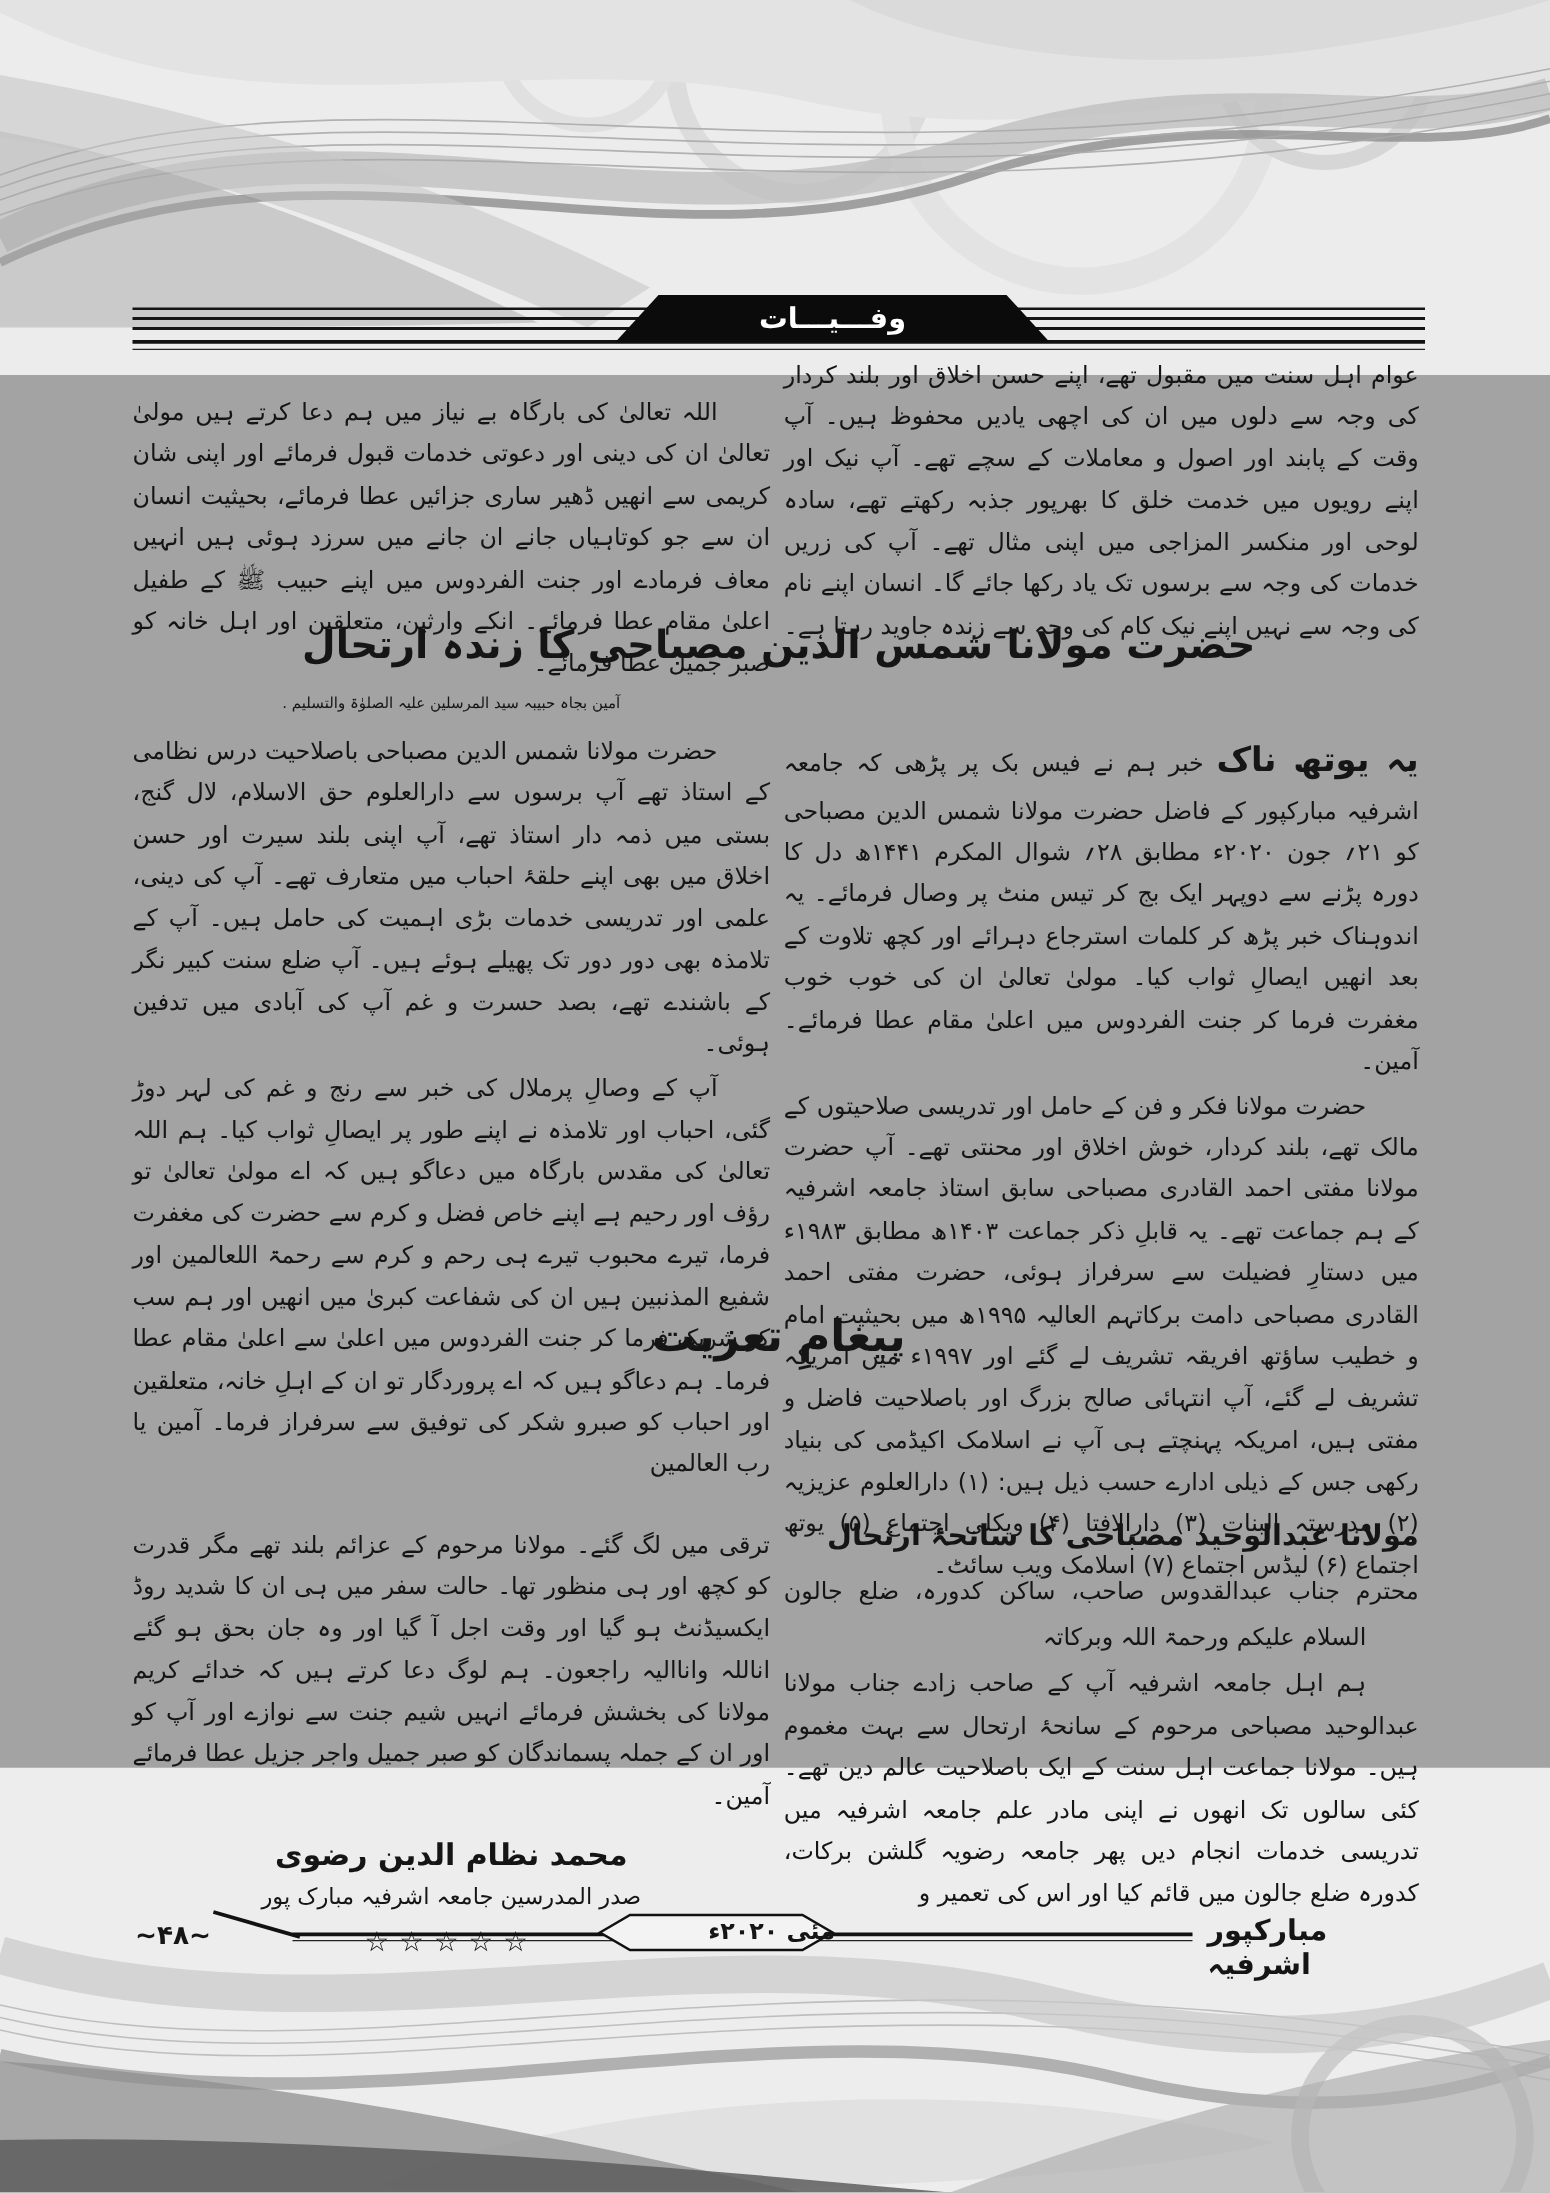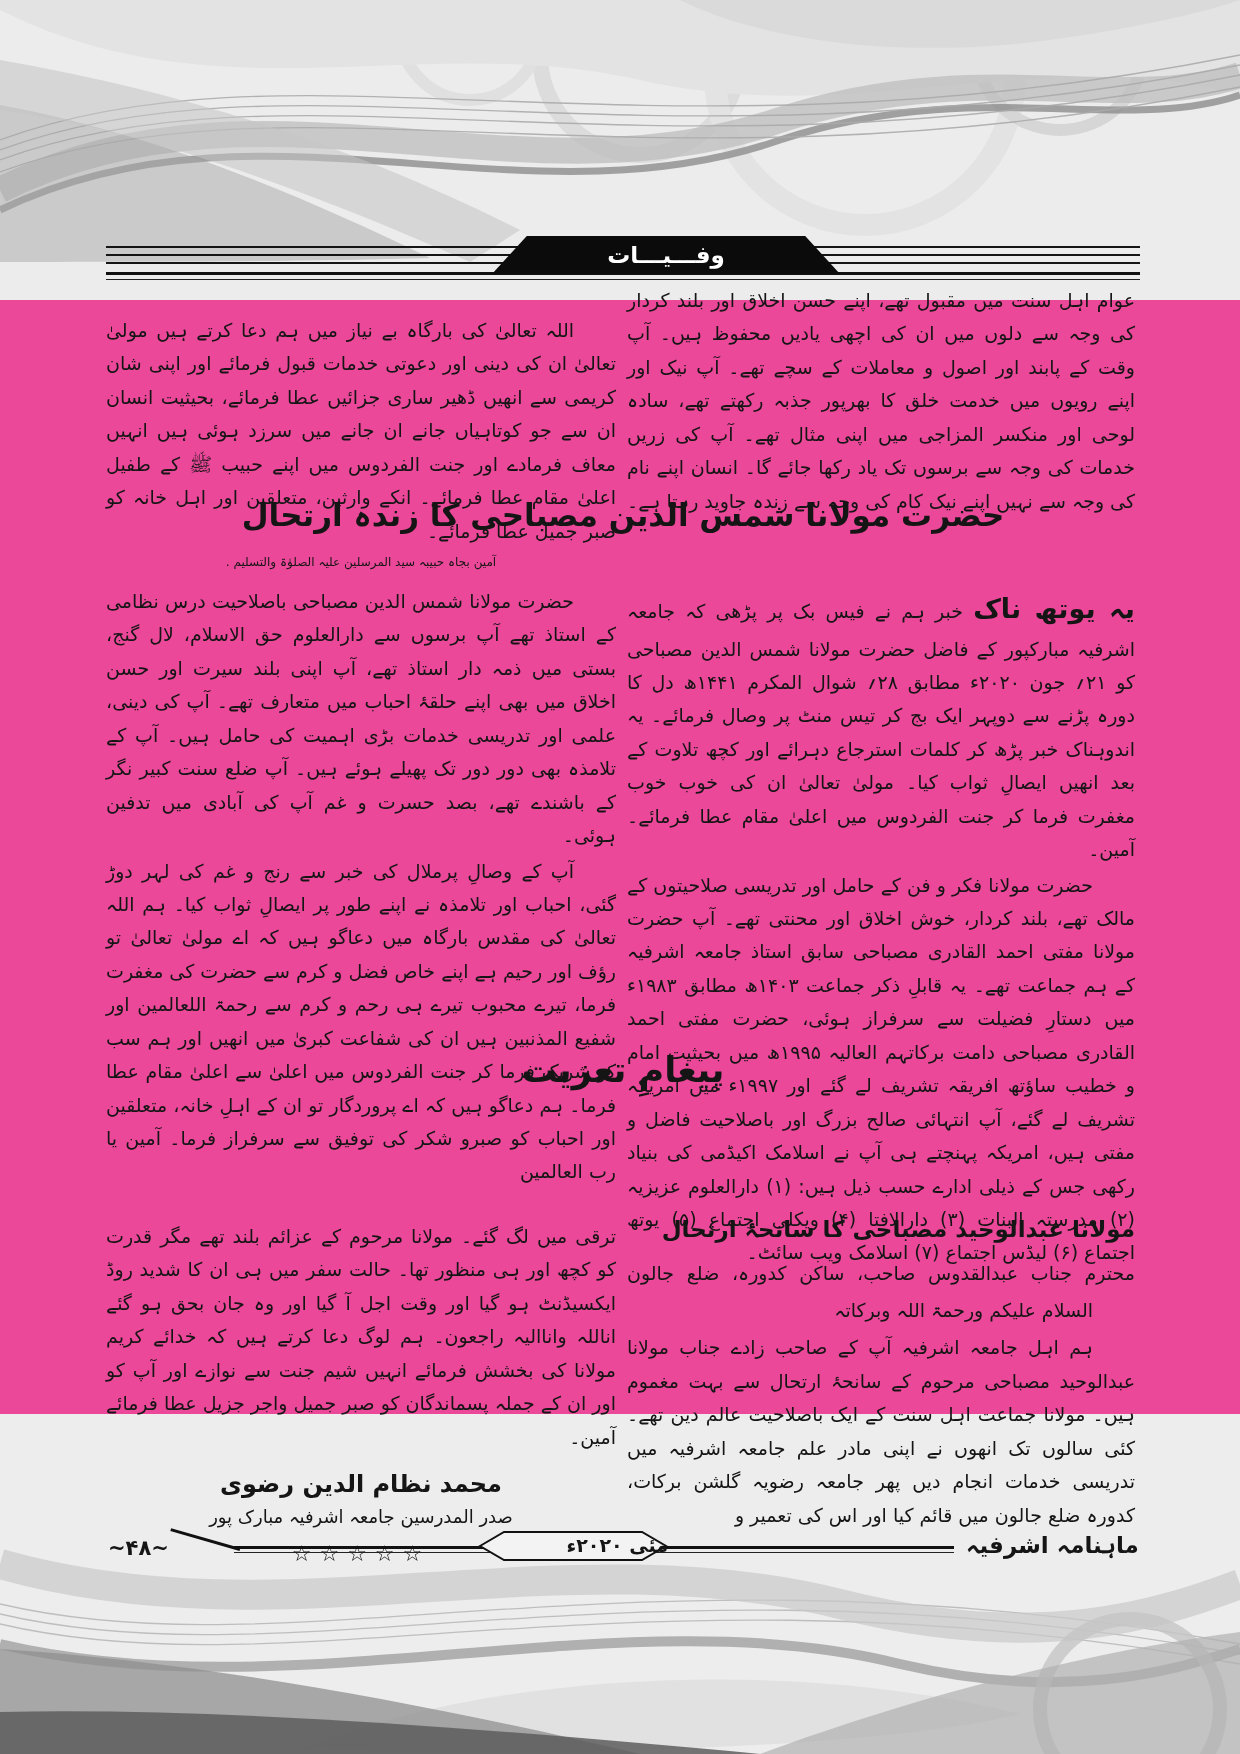--- a/index.html
+++ b/index.html
@@ -1,18 +1,18 @@
 <!DOCTYPE html>
 <html lang="ur" dir="rtl"><head>
 <meta charset="utf-8">
 <style>
   html,body{margin:0;padding:0;background:#d8d8d8;}
   .page{
     position:relative;width:1240px;height:1754px;margin:0 auto;
-    background:#ec4899;overflow:hidden;
+    background:#a3a3a3;overflow:hidden;
     font-family:"DejaVu Sans",sans-serif;direction:rtl;color:#151515;
   }
   svg.deco{position:absolute;left:0;display:block;}
   #deco-top{top:0;}
   #deco-bottom{bottom:0;}
 
   
   .banner-rules{position:absolute;left:106px;top:246px;width:1034px;height:18px;
     background:repeating-linear-gradient(to bottom,#151515 0 2px,transparent 2px 8px);}
   .banner-underline{position:absolute;left:106px;top:272px;width:1034px;height:3px;background:#111;}
@@ -158,16 +158,16 @@
     <div class="f-diag"></div>
     <div class="f-line1"></div>
     <div class="f-line2"></div>
     <div class="f-page">~۴۸~</div>
     <div class="f-badge">
       <svg width="190" height="34" viewBox="0 0 190 34">
         <polygon points="2,17 26,3 164,3 188,17 164,31 26,31" fill="#f3f3f3" stroke="#111" stroke-width="2"></polygon>
       </svg>
       <span>مئی ۲۰۲۰ء</span>
     </div>
-    <div class="f-mag">ماہنامہ اشرفیہ</div>
+    <div class="f-mag">مبارکپور اشرفیہ</div>
   </div>
 
 </div>
 
 </body></html>

